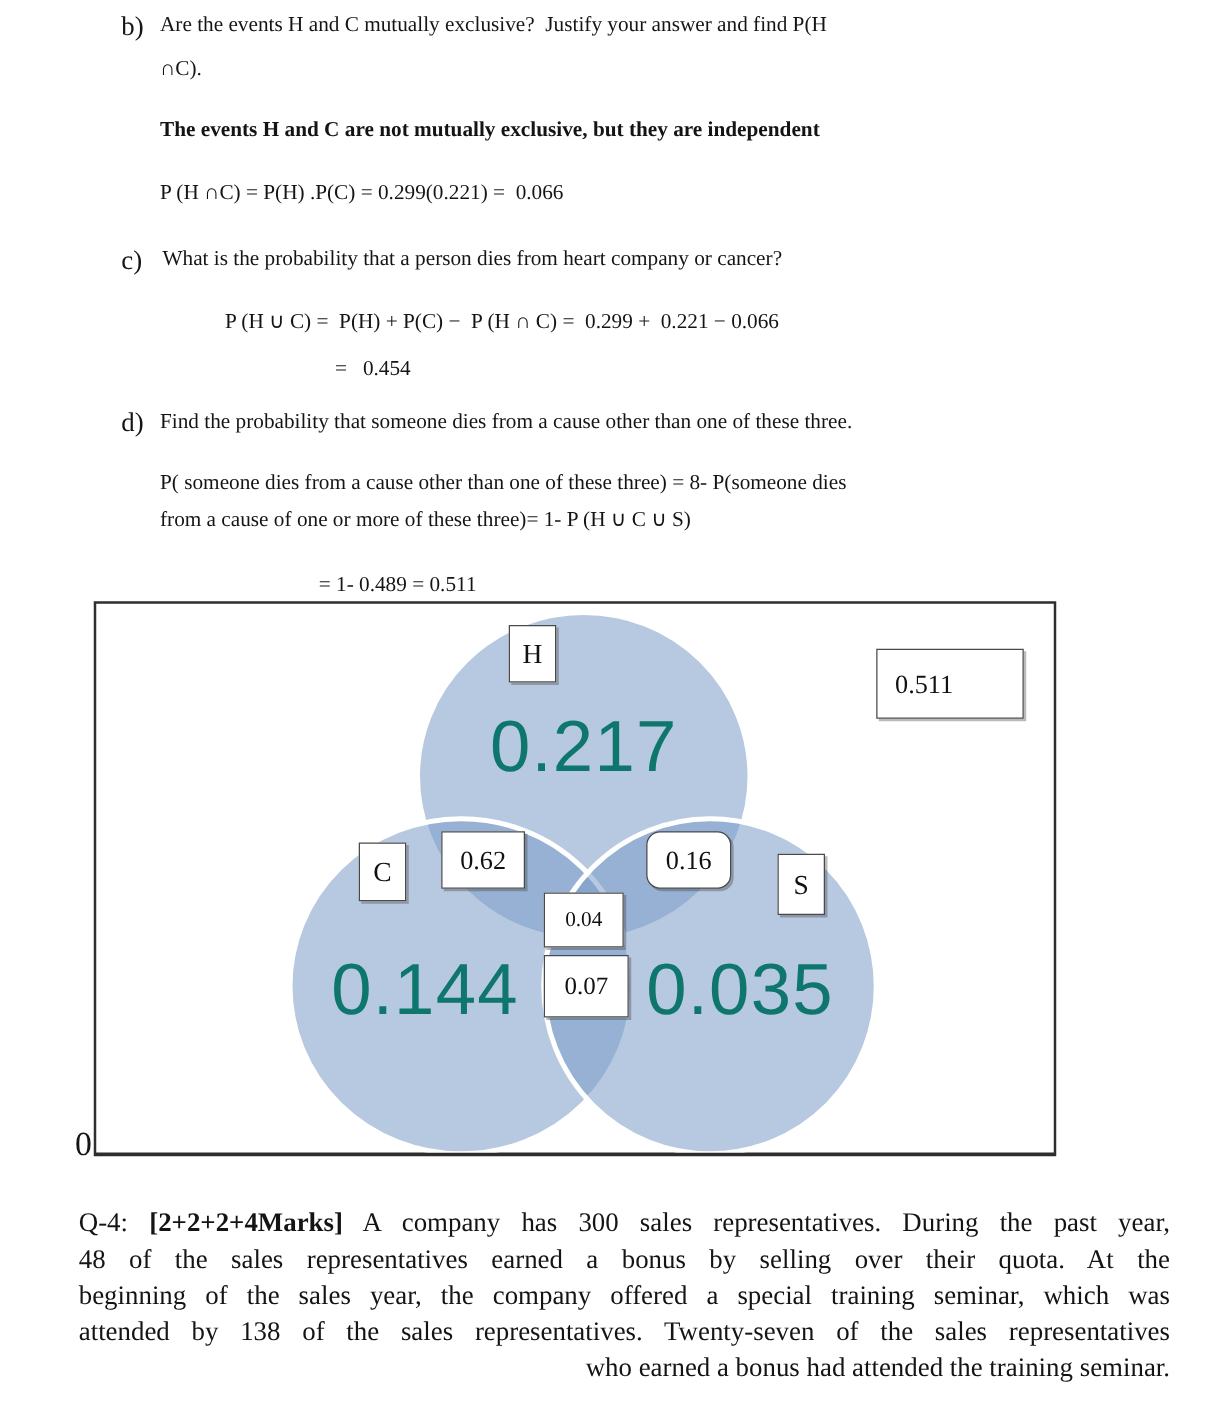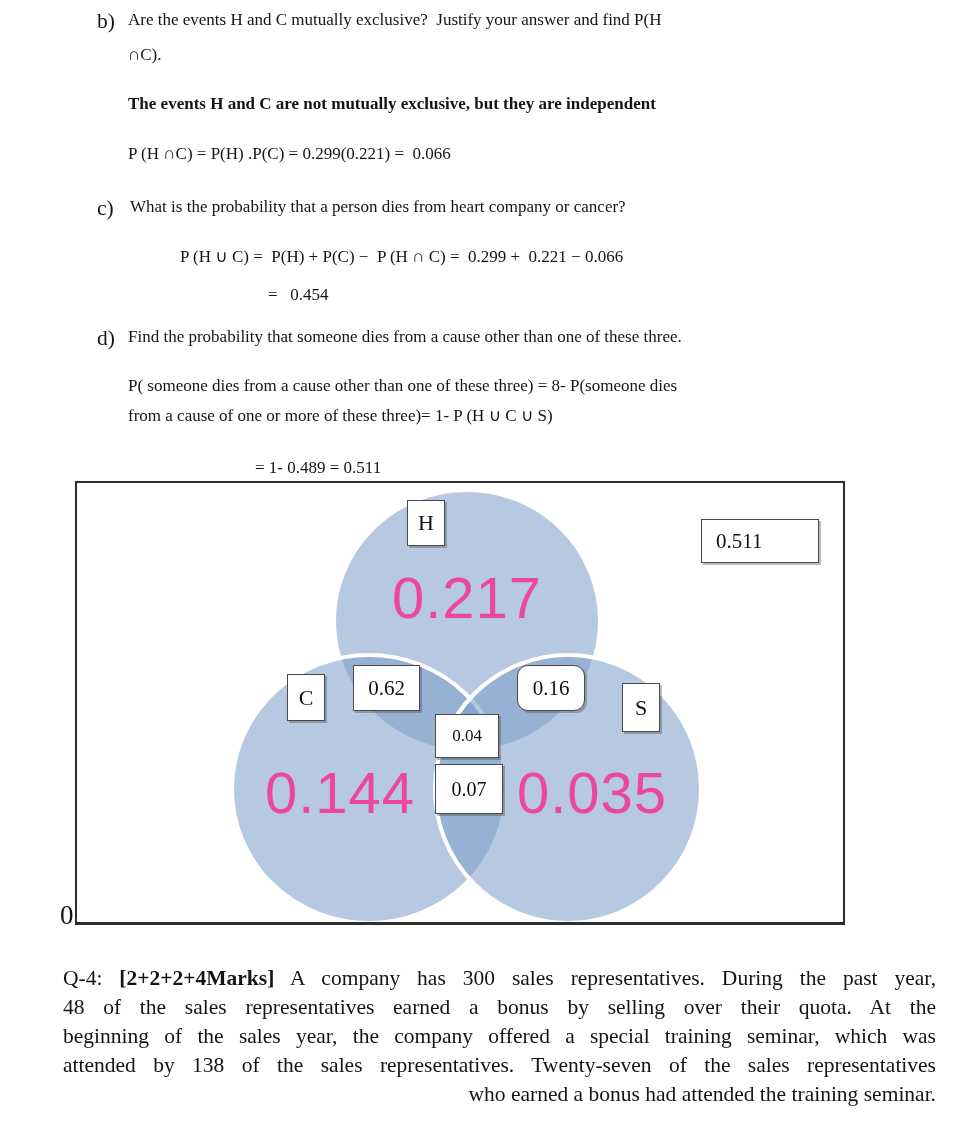--- a/index.html
+++ b/index.html
@@ -9,21 +9,21 @@
   .itemlabel{position:absolute;white-space:pre;font-size:21.5px;}
   
   .venn-box{position:absolute;left:75px;top:481px;width:770px;height:444px;
             box-sizing:border-box;border:2px solid #2e2e2e;border-bottom-width:3px;background:#fff;}
   .venn-svg{position:absolute;left:0;top:0;}
   .vlabel-box{position:absolute;background:#ffffff;border:1px solid #4a4a4a;
               box-shadow:2px 2px 0 rgba(60,60,60,0.35);
               display:flex;align-items:center;justify-content:center;
               font-family:"Liberation Serif",serif;color:#111;}
   .big-num{position:absolute;transform:translate(-50%,-50%);
-           font-family:"Liberation Sans",sans-serif;font-size:58px;color:#ec4899;letter-spacing:1px;}
+           font-family:"Liberation Sans",sans-serif;font-size:58px;color:#0f766e;letter-spacing:1px;}
   .zero-mark{position:absolute;left:60px;top:900px;font-size:27px;font-family:"Liberation Serif",serif;}
   
   .q4{position:absolute;left:63px;top:964px;width:873px;font-size:21.5px;line-height:29px;}
   .q4 .jline{text-align:justify;text-align-last:justify;}
   .q4 .lastline{text-align:right;}
   .bold{font-weight:bold;}
 </style>
 </head>
 <body>
 
@@ -62,21 +62,21 @@
 
     <div class="vlabel-box" style="left:330px;top:17px;width:36px;height:44px;font-size:22px;">H</div>
     <div class="vlabel-box" style="left:210px;top:191px;width:36px;height:45px;font-size:22px;">C</div>
     <div class="vlabel-box" style="left:545px;top:200px;width:36px;height:47px;font-size:22px;">S</div>
 
     <div class="vlabel-box" style="left:276px;top:182px;width:65px;height:44px;font-size:21px;">0.62</div>
     <div class="vlabel-box" style="left:440px;top:182px;width:66px;height:44px;font-size:21px;border-radius:11px;">0.16</div>
     <div class="vlabel-box" style="left:358px;top:231px;width:62px;height:42px;font-size:17px;text-align:center;">0.04</div>
     <div class="vlabel-box" style="left:358px;top:281px;width:66px;height:48px;font-size:20px;">0.07</div>
 
-    <div class="vlabel-box" style="left:624px;top:36px;width:118px;height:44px;font-size:21px;justify-content:flex-start;padding-left:14px;box-sizing:border-box;">0.511</div>
+    <div class="vlabel-box" style="left:624px;top:36px;width:118px;height:56px;font-size:21px;justify-content:flex-start;padding-left:14px;box-sizing:border-box;">0.511</div>
   </div>
 
   <div class="zero-mark">0</div>
 
   <div class="q4">
     <div class="jline"><span>Q-4: </span><span class="bold">[2+2+2+4Marks]</span><span> A company has 300 sales representatives. During the past year,</span></div>
     <div class="jline">48 of the sales representatives earned a bonus by selling over their quota. At the</div>
     <div class="jline">beginning of the sales year, the company offered a special training seminar, which was</div>
     <div class="jline">attended by 138 of the sales representatives. Twenty-seven of the sales representatives</div>
     <div class="lastline">who earned a bonus had attended the training seminar.</div>

